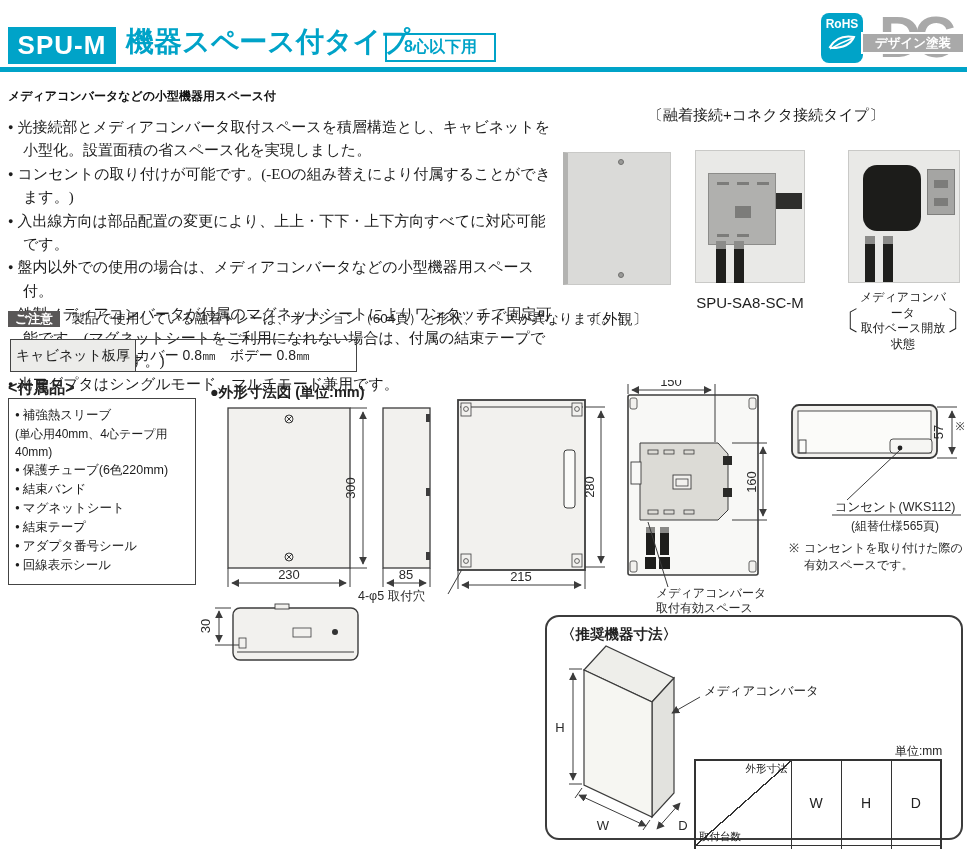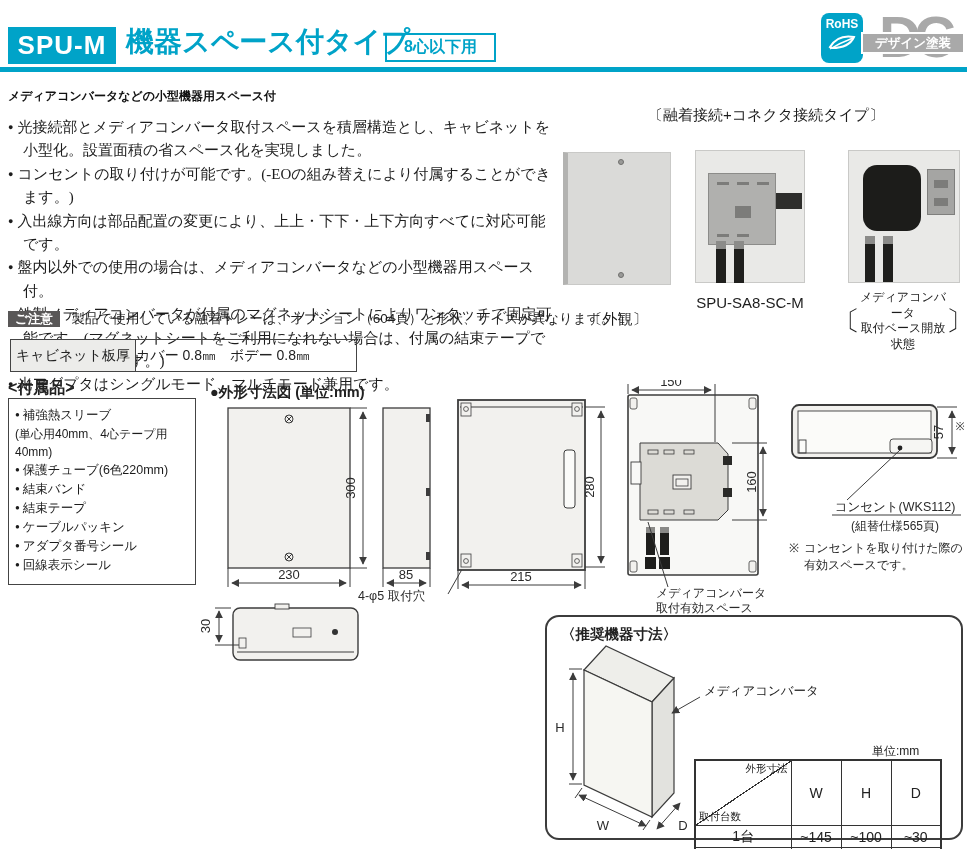--- a/index.html
+++ b/index.html
@@ -85,29 +85,29 @@
   .fig { stroke:#3c3c3c; fill:#f2f1ee; }
   .accent-text { fill:#00a3c8; }
 
   
   .rec-box { position:absolute; left:545px; top:615px; width:418px; height:225px;
     border:2px solid #3c3c3c; border-radius:14px; }
   .rec-title { position:absolute; left:14px; top:8px; font-size:14.5px; font-weight:bold; }
   .rec-svg { position:absolute; left:0; top:0; width:414px; height:221px; }
   .rec-svg text { fill:#2a2a2a; font-family:"Liberation Sans", sans-serif; }
   .rec-device-label { position:absolute; left:157px; top:66px; font-size:12.5px; }
-  .rec-unit { position:absolute; left:325px; top:126px; font-size:12px;text-align:right; }
+  .rec-unit { position:absolute; left:348px; top:126px; font-size:12px;text-align:right; }
   .rec-table { position:absolute; left:147px; top:142px; border-collapse:collapse;
     border:2px solid #333; table-layout:fixed; }
   .rec-table td, .rec-table th { border:1px solid #333; text-align:center;
     font-size:14px; font-weight:normal; white-space:pre; }
   .rec-table .hrow { height:30px; }
   .rec-table .drow { height:22px; }
   .col0 { width:96px; } .colv { width:50px; }
-  .diag-cell { position:relative; padding:0;
+  .diag-cell { position:relative; padding:10px;
     background:linear-gradient(to bottom right, transparent 49.5%, #333 49.5%, #333 50.6%, transparent 50.6%); }
   .diag-top { position:absolute; right:3px; top:1px; font-size:10.5px; }
   .diag-bottom { position:absolute; left:3px; bottom:1px; font-size:10.5px; }
 </style>
 </head>
 <body>
 
 <div class="page">
 
   <div>
@@ -149,22 +149,22 @@
     <div class="cabinet-label">キャビネット板厚</div>
     <div class="cabinet-value">カバー 0.8㎜　ボデー 0.8㎜</div>
   </div>
 
   <div class="accessories-title">&lt;付属品&gt;</div>
   <div class="accessories-box">
     <div class="acc-item">補強熱スリーブ</div>
     <div class="acc-note">(単心用40mm、4心テープ用40mm)</div>
     <div class="acc-item">保護チューブ(6色220mm)</div>
     <div class="acc-item">結束バンド</div>
+    <div class="acc-item">マグネットシート</div>
     <div class="acc-item">結束テープ</div>
-    <div class="acc-item">ケーブルパッキン</div>
     <div class="acc-item">アダプタ番号シール</div>
     <div class="acc-item">回線表示シール</div>
   </div>
 
   <div class="photos-title">〔融着接続+コネクタ接続タイプ〕</div>
 
   <div class="photo photo-exterior">
     <div class="screw" style="left:50px; top:6px;"></div>
     <div class="screw" style="left:50px; top:119px;"></div>
   </div>

